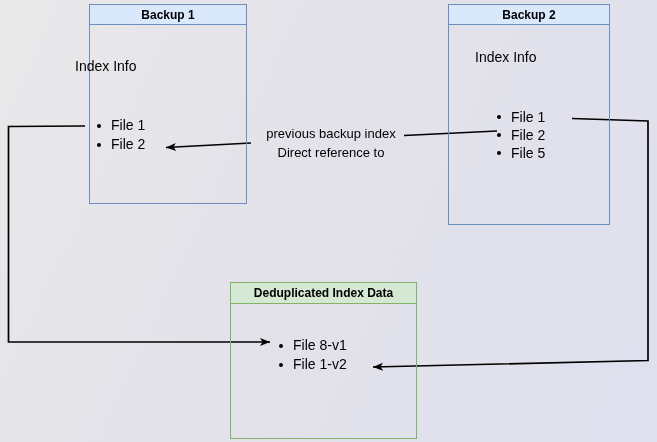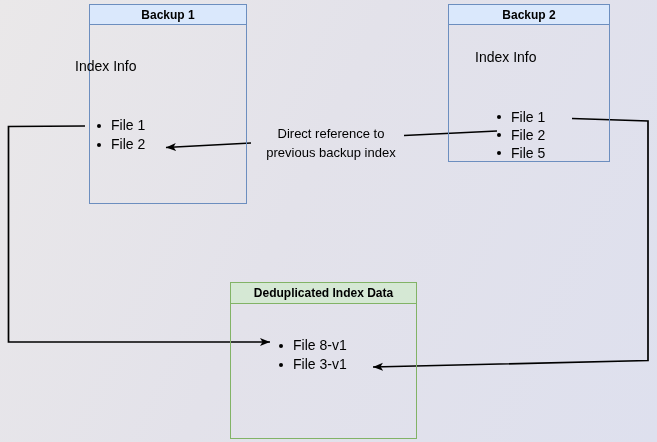--- a/index.html
+++ b/index.html
@@ -65,21 +65,21 @@
     <div class="li">
       <span class="dot"></span>
       <span class="txt">File 1</span>
     </div>
     <div class="li">
       <span class="dot"></span>
       <span class="txt">File 2</span>
     </div>
   </div>
 
-  <div class="box blue" style="left:448px;top:4px;width:162px;height:158px;">
+  <div class="box blue" style="left:448px;top:4px;width:162px;height:221px;">
     <div class="hdr">Backup 2</div>
   </div>
   <div class="subtitle" style="left:475px;top:49px;">Index Info</div>
   <div class="list tight" style="left:497px;top:108px;">
     <div class="li">
       <span class="dot"></span>
       <span class="txt">File 1</span>
     </div>
     <div class="li">
       <span class="dot"></span>
@@ -94,22 +94,22 @@
   <div class="box green" style="left:230px;top:282px;width:187px;height:157px;">
     <div class="hdr">Deduplicated Index Data</div>
   </div>
   <div class="list" style="left:279px;top:336px;">
     <div class="li">
       <span class="dot"></span>
       <span class="txt">File 8-v1</span>
     </div>
     <div class="li">
       <span class="dot"></span>
-      <span class="txt">File 3-v1</span>
+      <span class="txt">File 1-v2</span>
     </div>
   </div>
 
   <div class="edge-label">
+    <div>previous backup index</div>
     <div>Direct reference to</div>
-    <div>previous backup index</div>
   </div>
 
 </div>
 
 </body></html>

